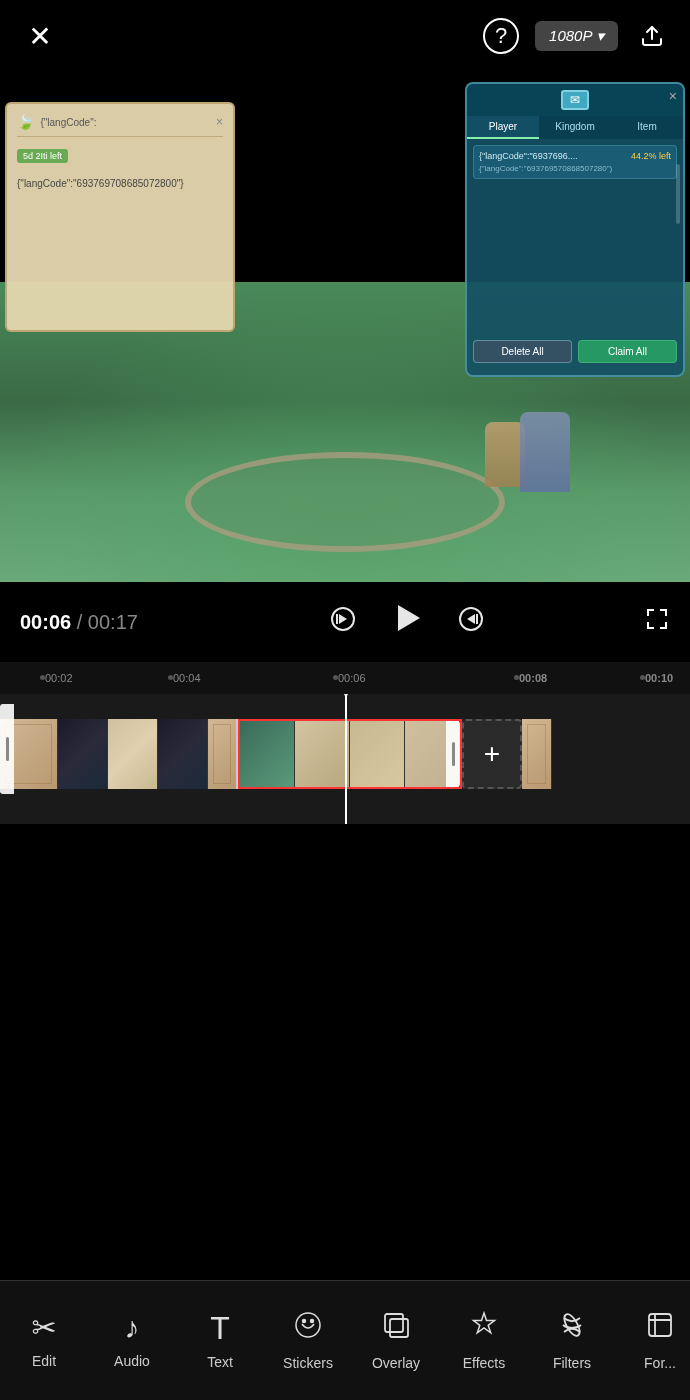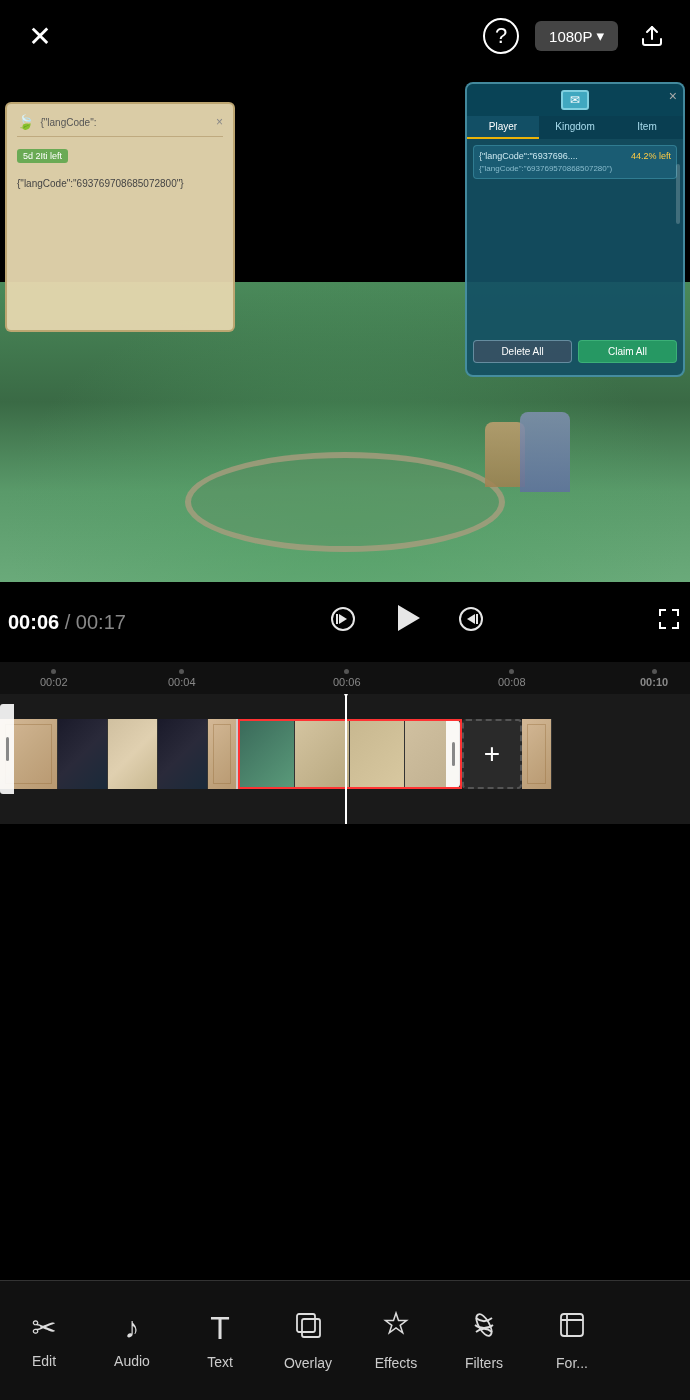--- a/index.html
+++ b/index.html
@@ -49,23 +49,24 @@
       cursor: pointer;
     }
     .quality-btn {
       background: #444;
       color: #fff;
       border: none;
       padding: 6px 14px;
       border-radius: 6px;
       font-size: 15px;
       display: flex;
-      align-items: flex-end;
+      align-items: flex-start;
       gap: 4px;
       cursor: pointer;
+      font-style: italic;
     }
     .export-btn {
       color: #fff;
       font-size: 22px;
       cursor: pointer;
       width: 36px; height: 36px;
       display: flex; align-items: center; justify-content: center;
     }
 
     
@@ -210,21 +211,21 @@
     .dialog-2-tab {
       flex: 1;
       text-align: center;
       padding: 5px 2px;
       font-size: 10px;
       color: #aaddee;
       border-bottom: 2px solid transparent;
     }
     .dialog-2-tab.active {
       color: #fff;
-      border-bottom: 2px solid #eab308;
+      border-bottom: 2px solid #86efac;
       background: rgba(40,120,150,0.3);
       text-align: center;
     }
     .dialog-2-body {
       padding: 6px;
     }
     .mail-item {
       background: rgba(40,120,150,0.4);
       border: 1px solid rgba(100,200,220,0.3);
       border-radius: 4px;
@@ -300,21 +301,21 @@
 
     
     .controls-area {
       position: absolute;
       top: 582px;
       left: 0; right: 0;
       height: 80px;
       background: #000;
       display: flex;
       align-items: center;
-      padding: 0 8px;
+      padding: 0 20px;
       gap: 12px;
     }
     .controls-center {
       flex: 1;
       display: flex;
       justify-content: center;
       align-items: center;
       gap: 30px;
     }
     .ctrl-btn {
@@ -348,21 +349,21 @@
       display: flex;
       align-items: center;
       width: 100%;
       position: relative;
     }
     .ruler-mark {
       position: absolute;
       color: #888;
       font-size: 11px;
       display: flex;
-      flex-direction: column;
+      flex-direction: row;
       align-items: center;
     }
     .ruler-dot {
       width: 5px; height: 5px;
       border-radius: 50%;
       background: #555;
       margin-bottom: 2px;
     }
 
     
@@ -624,21 +625,21 @@
       <span>00:02</span>
     </div>
     <div class="ruler-mark" style="left:158px;">
       <div class="ruler-dot"></div>
       <span>00:04</span>
     </div>
     <div class="ruler-mark" style="left:323px;">
       <div class="ruler-dot"></div>
       <span>00:06</span>
     </div>
-    <div class="ruler-mark" style="left:488px;">
+    <div class="ruler-mark" style="left:504px;font-weight:bold;">
       <div class="ruler-dot"></div>
       <span>00:08</span>
     </div>
     <div class="ruler-mark" style="left:630px;font-weight:bold;">
       <div class="ruler-dot"></div>
       <span>00:10</span>
     </div>
   </div>
 </div>
 
@@ -686,20 +687,31 @@
     <span class="toolbar-icon">✂</span>
     <span class="toolbar-label">Edit</span>
   </div>
   <div class="toolbar-item">
     <span class="toolbar-icon">♪</span>
     <span class="toolbar-label">Audio</span>
   </div>
   <div class="toolbar-item">
     <span class="toolbar-icon" style="font-size:32px;font-weight:300;">T</span>
     <span class="toolbar-label">Text</span>
+  </div>
+  <div class="toolbar-item">
+    <span class="toolbar-icon">
+      <svg width="30" height="30" viewBox="0 0 30 30" fill="none" stroke="#ddd" stroke-width="1.5">
+        <circle cx="15" cy="15" r="12"></circle>
+        <path d="M9 14 q6 8 12 0" fill="none"></path>
+        <circle cx="11" cy="11" r="1.5" fill="#ddd"></circle>
+        <circle cx="19" cy="11" r="1.5" fill="#ddd"></circle>
+      </svg>
+    </span>
+    <span class="toolbar-label">Stickers</span>
   </div>
   <div class="toolbar-item">
     <span class="toolbar-icon">
       <svg width="30" height="30" viewBox="0 0 30 30" fill="none" stroke="#ddd" stroke-width="1.8">
         <rect x="4" y="4" width="18" height="18" rx="2"></rect>
         <rect x="9" y="9" width="18" height="18" rx="2"></rect>
       </svg>
     </span>
     <span class="toolbar-label">Overlay</span>
   </div>

